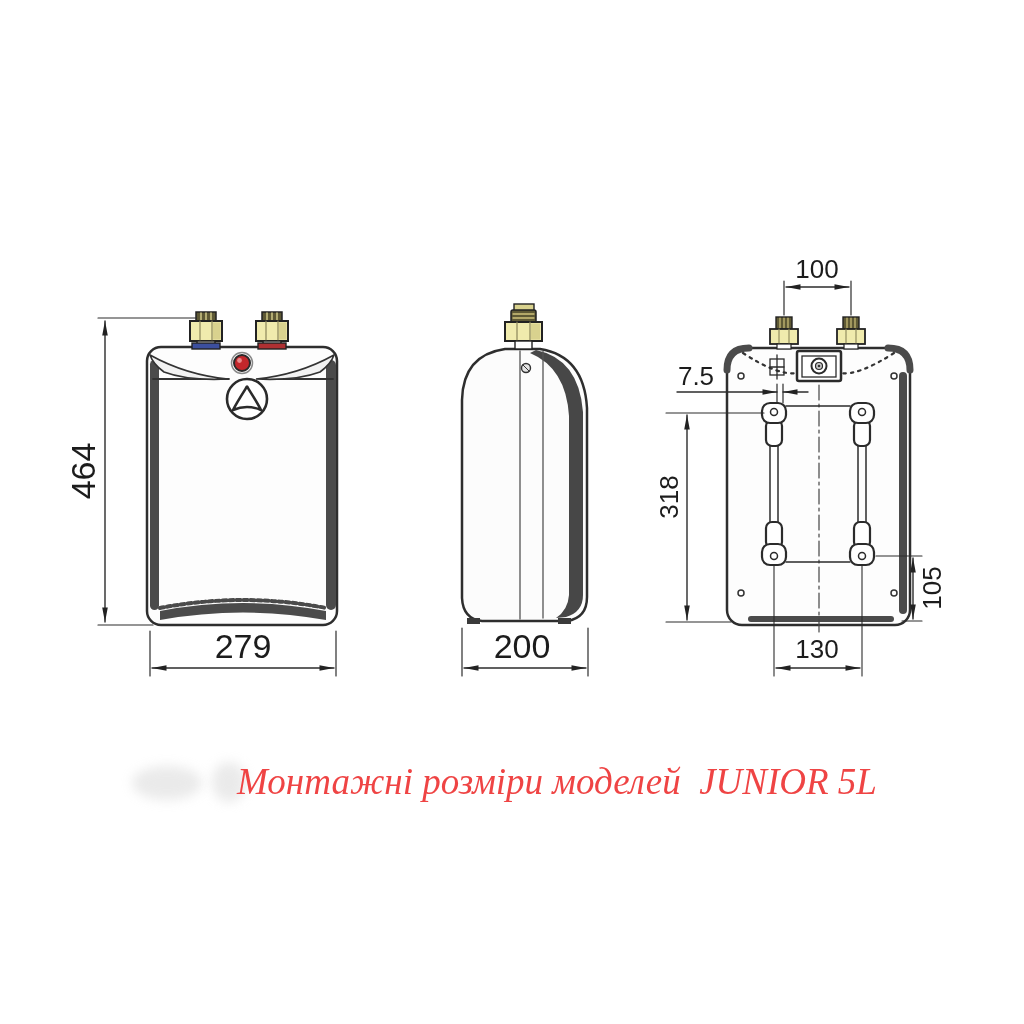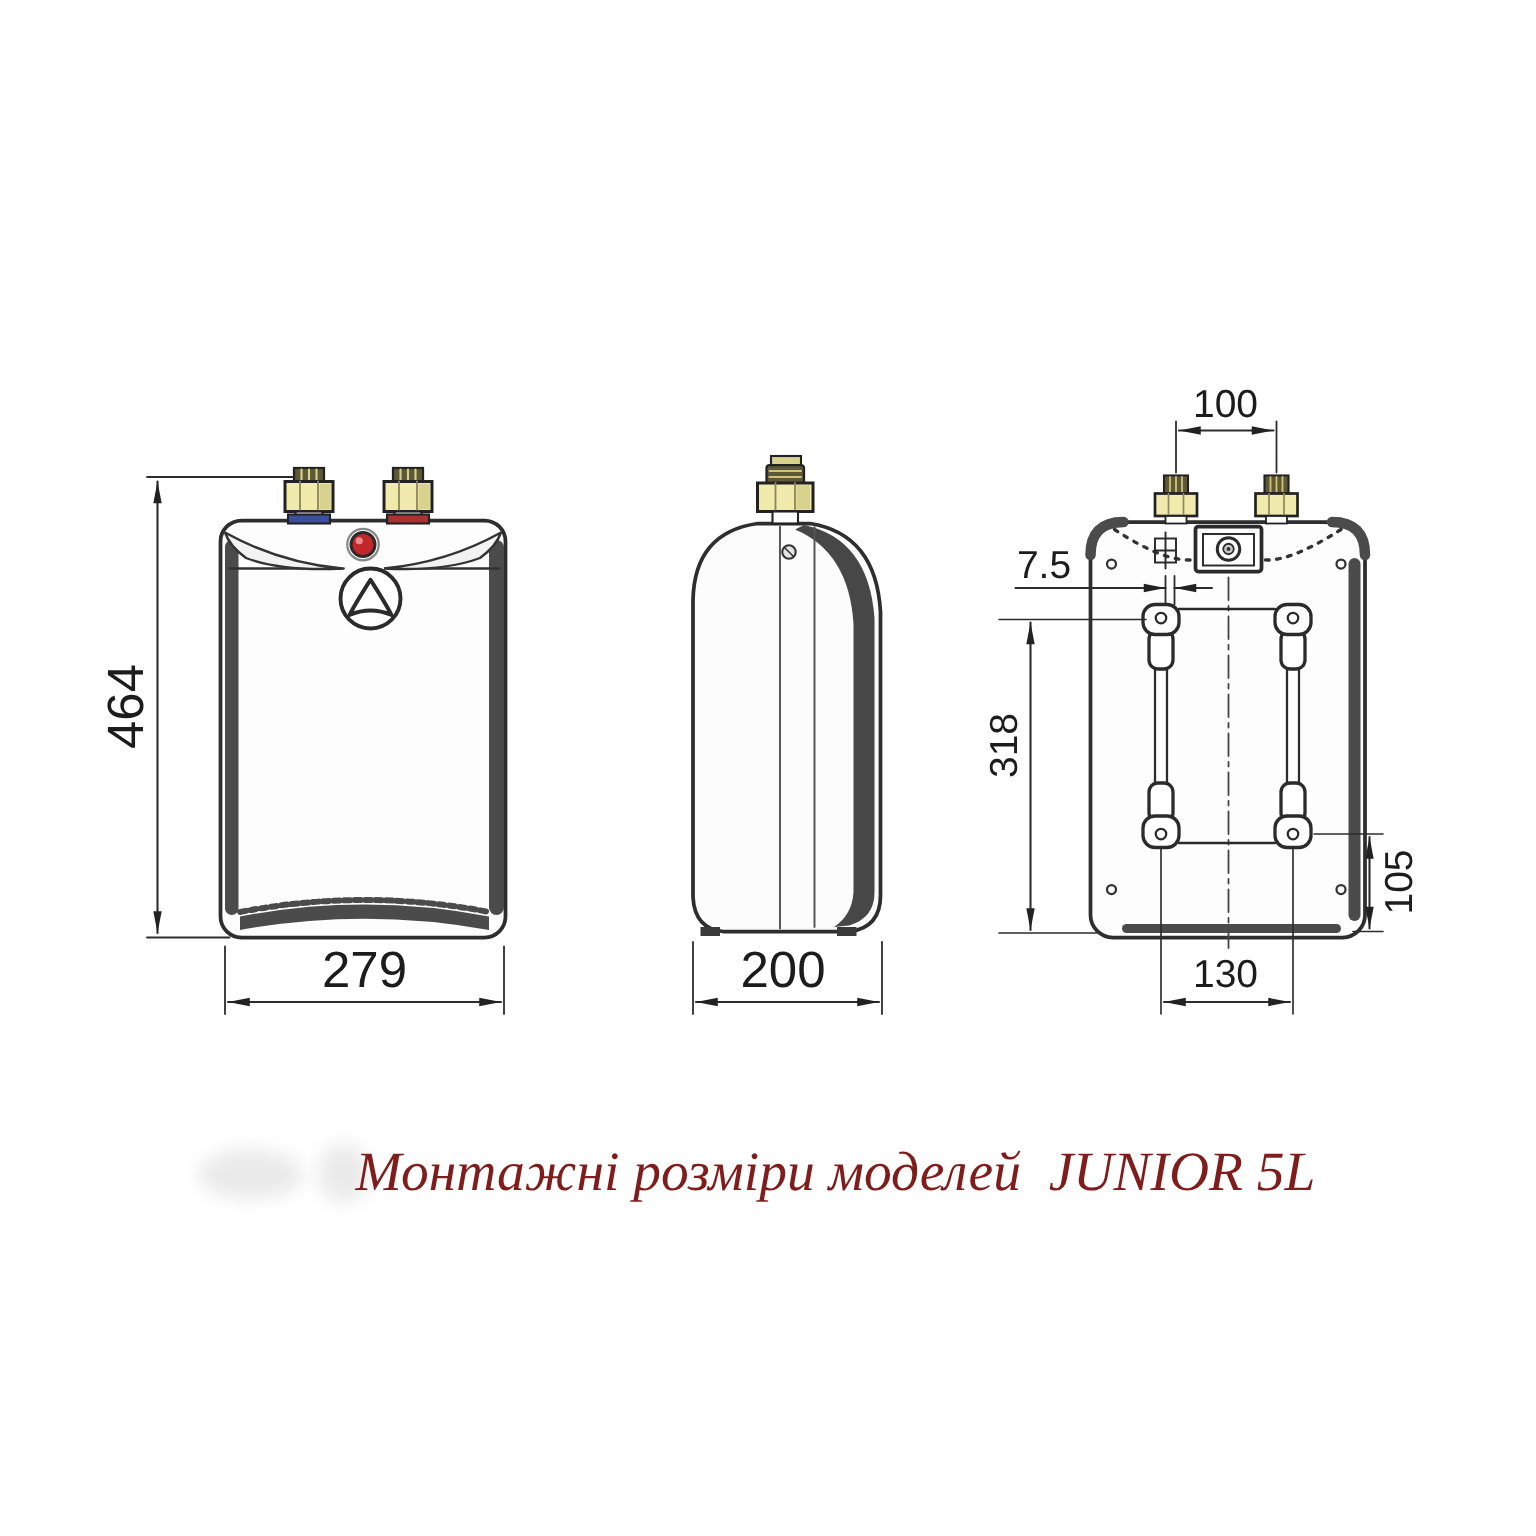--- a/index.html
+++ b/index.html
@@ -2,21 +2,21 @@
 <html><head>
 <meta charset="utf-8">
 <style>
   html,body { margin:0; padding:0; background:#ffffff; }
   .stage { position:relative; width:1024px; height:1024px; background:#ffffff; overflow:hidden;
            font-family:"Liberation Sans", sans-serif; }
   svg.drawing { position:absolute; left:0; top:0; }
   .dim-lg { font:34px "Liberation Sans", sans-serif; fill:#1c1c1c; }
   .dim-sm { font:26px "Liberation Sans", sans-serif; fill:#1c1c1c; }
   .caption { position:absolute; left:90px; top:760px; width:934px; text-align:center;
-             font:italic 37px "Liberation Serif","DejaVu Serif",serif; color:#7f1d1d;
+             font:italic 37px "Liberation Serif","DejaVu Serif",serif; color:#ef4444;
              white-space:pre; }
   .smudge { position:absolute; border-radius:50%; background:#c9c9c9; opacity:.38; filter:blur(6px); }
   .smudge.a { left:132px; top:766px; width:70px; height:34px; }
   .smudge.b { left:212px; top:762px; width:34px; height:40px; }
 </style>
 </head>
 <body>
 
 <div class="stage">
 

